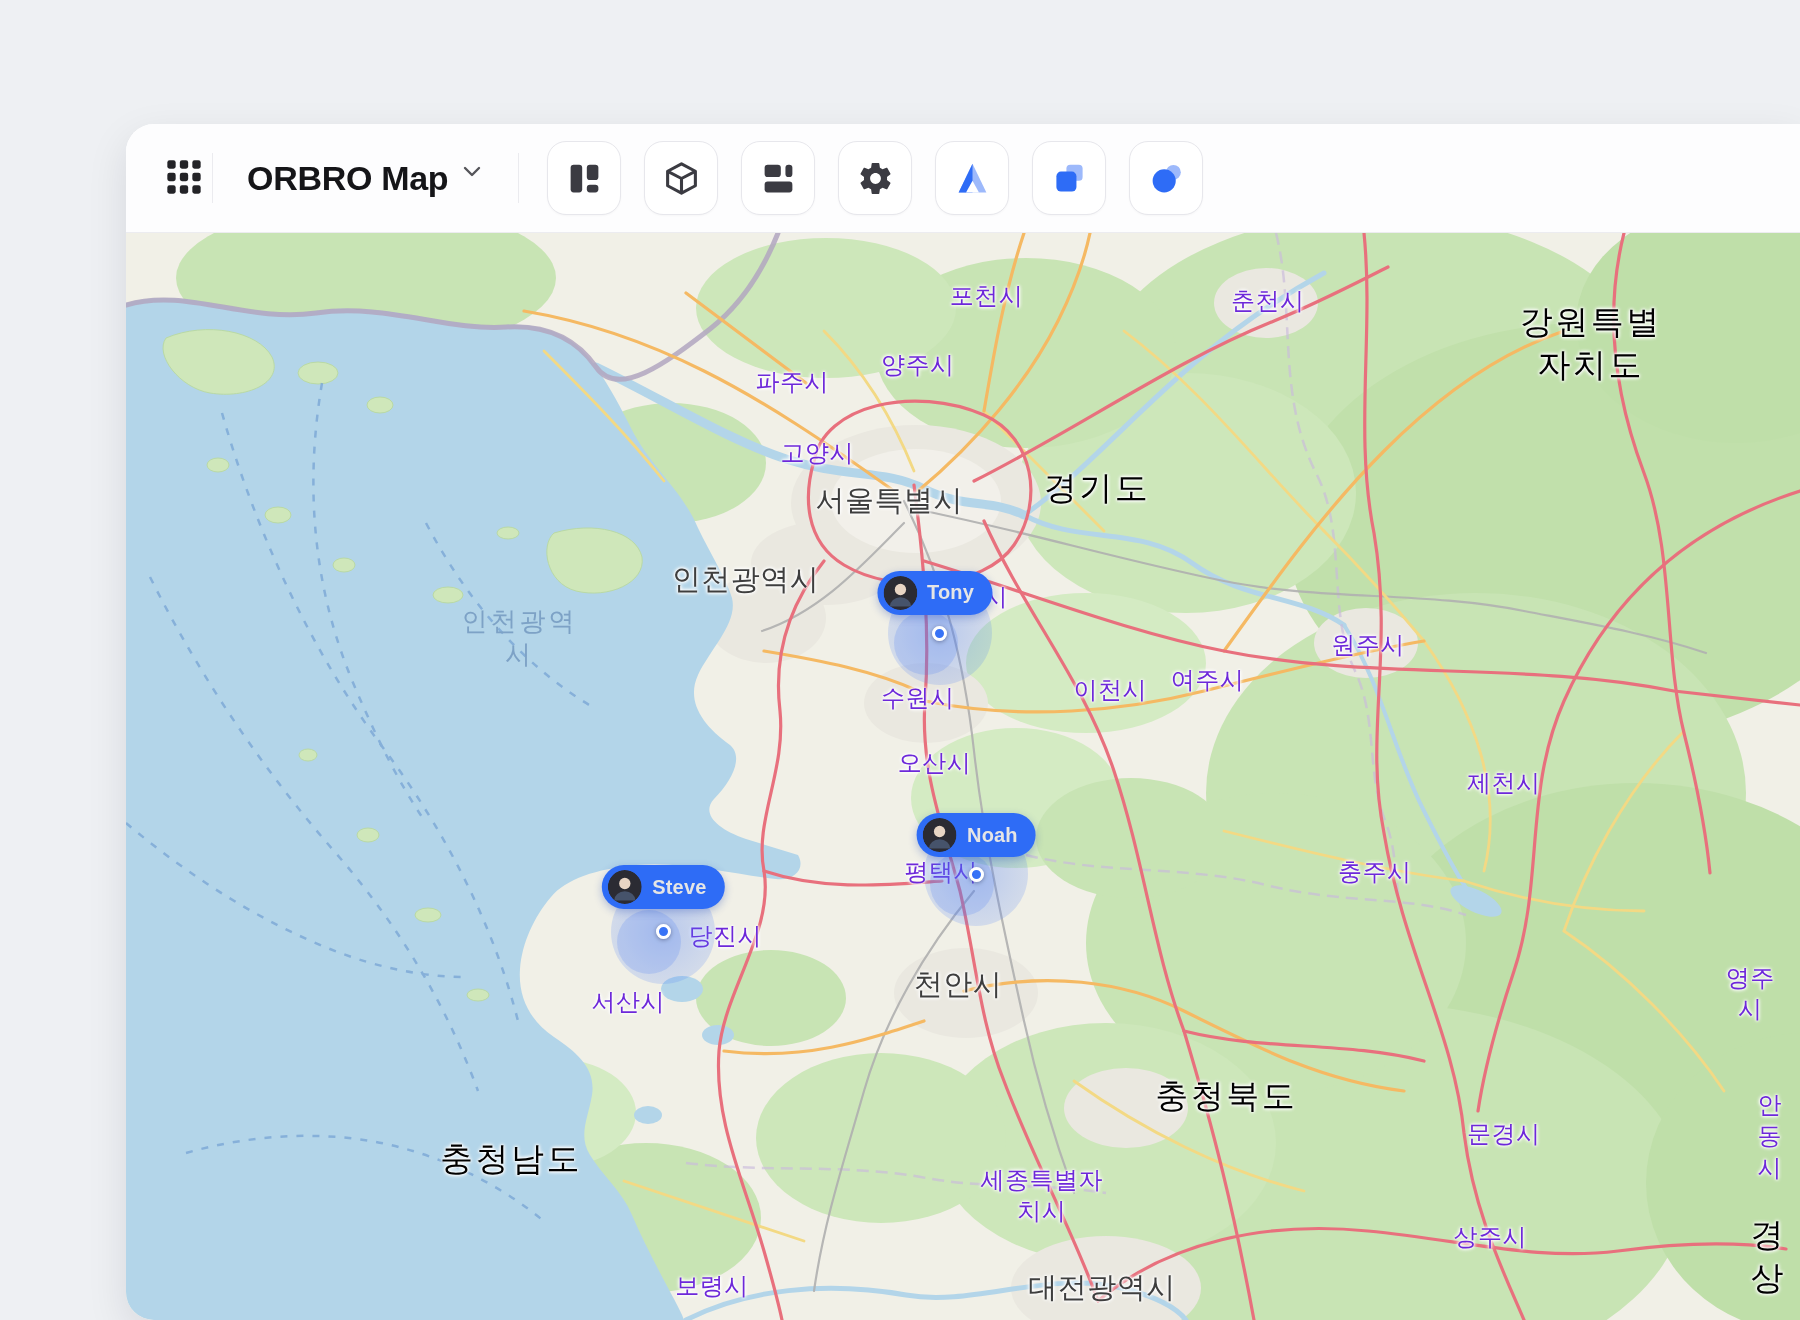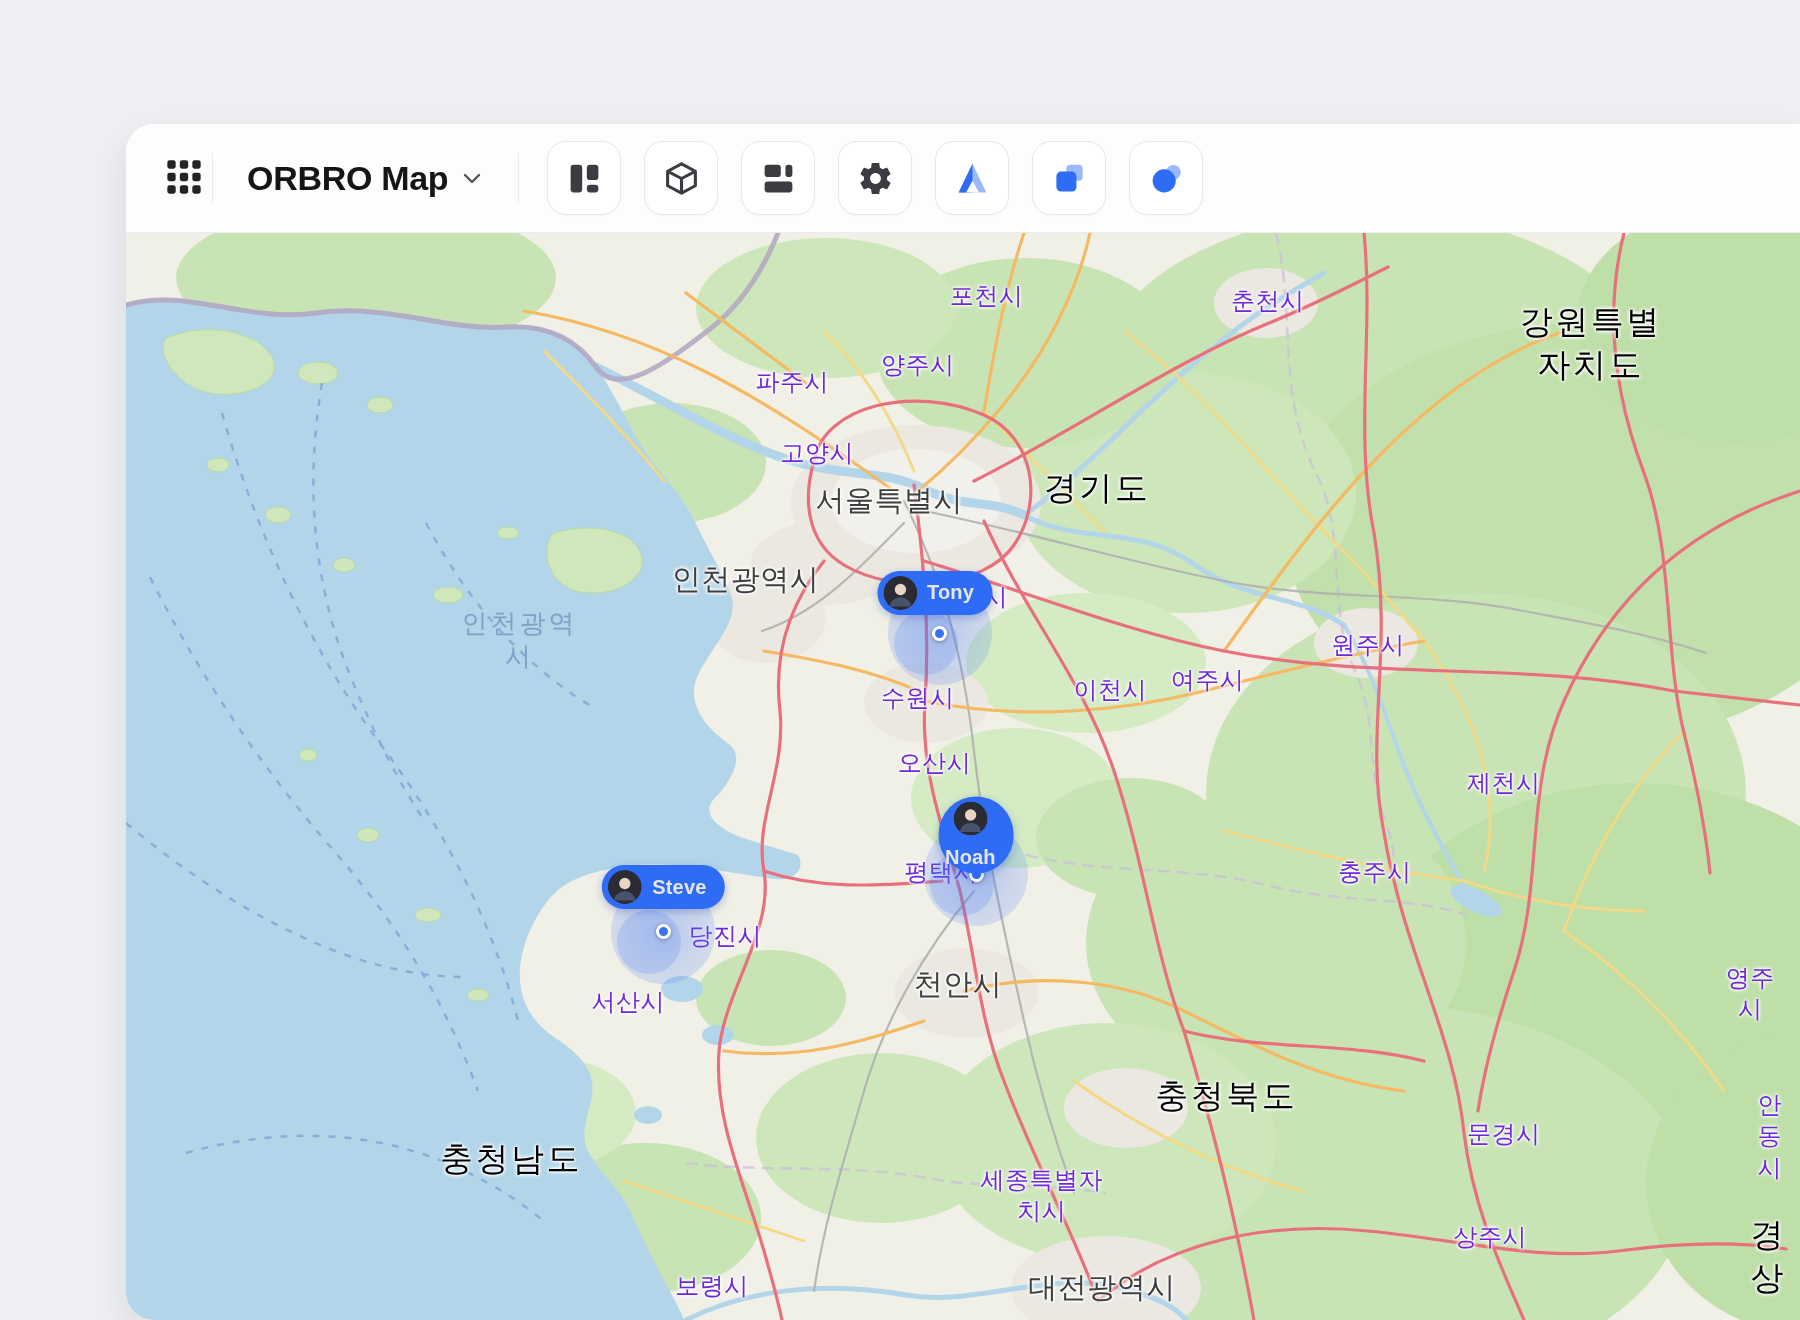--- a/index.html
+++ b/index.html
@@ -10,21 +10,21 @@
     border-radius:28px 0 0 28px;overflow:hidden;background:#fff;
     box-shadow:0 14px 40px rgba(20,20,40,.10)}
 
   
   .toolbar{height:109px;background:#fdfdfe;display:flex;align-items:center;
     padding-left:30px;position:relative;z-index:6;border-bottom:1px solid #ececf0}
   .grid-btn{width:56px;height:56px;border:none;background:transparent;display:flex;
     align-items:center;justify-content:center;cursor:pointer;border-radius:12px}
   .grid-btn svg{width:40px;height:40px;color:#232327}
   .tdivider{width:1px;height:50px;background:#ebebef}
-  .title-btn{display:flex;align-items:center;gap:12px;background:transparent;border:none;
+  .title-btn{display:flex;align-items:flex-start;gap:12px;background:transparent;border:none;
     margin:0 34px;cursor:pointer}
   .title-btn .ttl{font-size:34px;font-weight:600;color:#151518;letter-spacing:-.3px}
   .title-btn svg{width:24px;height:24px}
   .tool-buttons{display:flex;align-items:center;gap:23px;margin-left:28px}
   .tool-btn{width:74px;height:74px;border-radius:19px;border:1.5px solid #e7e7ec;background:#fff;
     display:flex;align-items:center;justify-content:center;cursor:pointer;
     box-shadow:0 1px 2px rgba(0,0,0,.03)}
   .tool-btn .ticon{display:flex}
   .tool-btn svg{width:37px;height:37px}
   .ticon.dark{color:#3b3b42}
@@ -296,21 +296,21 @@
           <div class="lbl lbl-city" style="left: 68.2%; top: 6.3%;">춘천시</div>
           <div class="lbl lbl-region" style="left: 87.5%; top: 10.2%;">강원특별
 자치도</div>
           <div class="lbl lbl-city" style="left: 47.3%; top: 12.1%;">양주시</div>
           <div class="lbl lbl-city" style="left: 39.8%; top: 13.7%;">파주시</div>
           <div class="lbl lbl-city" style="left: 41.3%; top: 20.2%;">고양시</div>
           <div class="lbl lbl-region" style="left: 58%; top: 23.5%;">경기도</div>
           <div class="lbl lbl-city-large" style="left: 45.6%; top: 24.7%;">서울특별시</div>
           <div class="lbl lbl-city-large" style="left: 37%; top: 31.9%;">인천광역시</div>
           <div class="lbl lbl-city" style="left: 50.5%; top: 33.5%;">용인시</div>
-          <div class="lbl lbl-water" style="left: 23.5%; top: 37.5%;">인천광역
+          <div class="lbl lbl-water" style="left: 23.5%; top: 37.5%; font-family: Liberation Mono, monospace;">인천광역
 시</div>
           <div class="lbl lbl-city" style="left: 74.2%; top: 37.9%;">원주시</div>
           <div class="lbl lbl-city" style="left: 64.6%; top: 41.1%;">여주시</div>
           <div class="lbl lbl-city" style="left: 58.8%; top: 42%;">이천시</div>
           <div class="lbl lbl-city" style="left: 47.3%; top: 42.8%;">수원시</div>
           <div class="lbl lbl-city" style="left: 48.3%; top: 48.8%;">오산시</div>
           <div class="lbl lbl-city" style="left: 82.3%; top: 50.6%;">제천시</div>
           <div class="lbl lbl-city" style="left: 48.7%; top: 58.8%;">평택시</div>
           <div class="lbl lbl-city" style="left: 74.6%; top: 58.8%;">충주시</div>
           <div class="lbl lbl-city" style="left: 35.8%; top: 64.7%;">당진시</div>
@@ -338,21 +338,21 @@
                 <circle cx="12" cy="12" r="12" fill="#2b2b33"></circle>
                 <circle cx="12" cy="9.5" r="4" fill="#e8d5c4"></circle>
                 <path d="M4.5 21.5 a7.5 6.5 0 0 1 15 0 z" fill="#46536b"></path>
               </svg>
             </span>
             <span class="pname">Tony</span>
           </button>
           <div class="radius" style="left: 50.8%; top: 59%;">
             <span class="dot"></span>
           </div>
-          <button class="pill" style="left: 50.8%; top: 55.4%; flex-direction: column;">
+          <button class="pill" style="left: 50.8%; top: 55.4%;">
             <span class="avatar">
               <svg viewBox="0 0 24 24">
                 <circle cx="12" cy="12" r="12" fill="#2b2b33"></circle>
                 <circle cx="12" cy="9.5" r="4" fill="#e8d5c4"></circle>
                 <path d="M4.5 21.5 a7.5 6.5 0 0 1 15 0 z" fill="#46536b"></path>
               </svg>
             </span>
             <span class="pname">Noah</span>
           </button>
           <div class="radius" style="left: 32.1%; top: 64.3%;">

